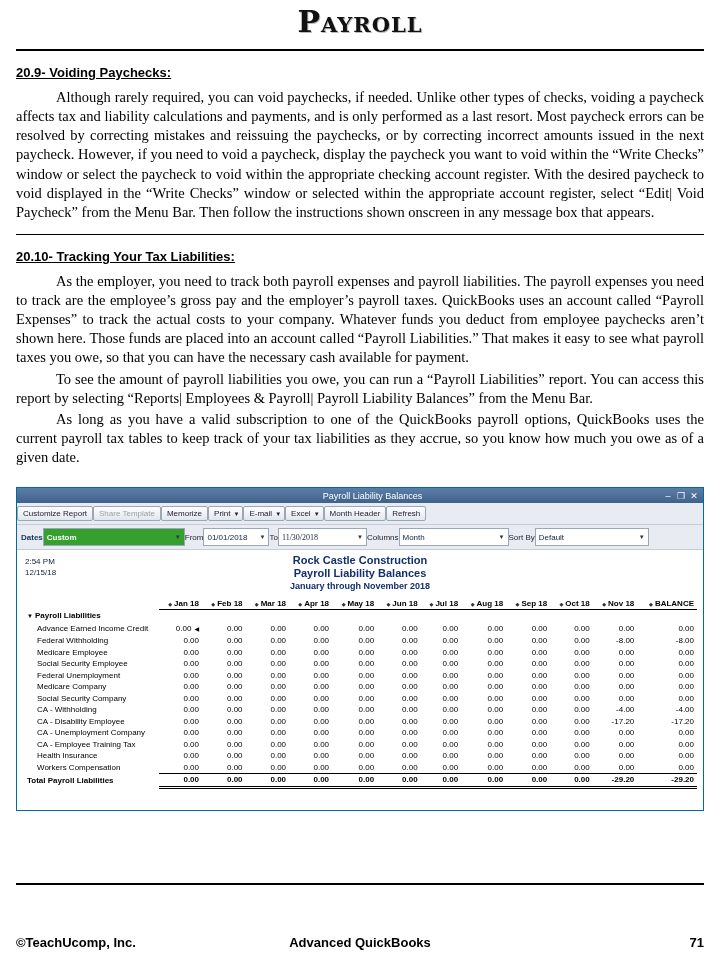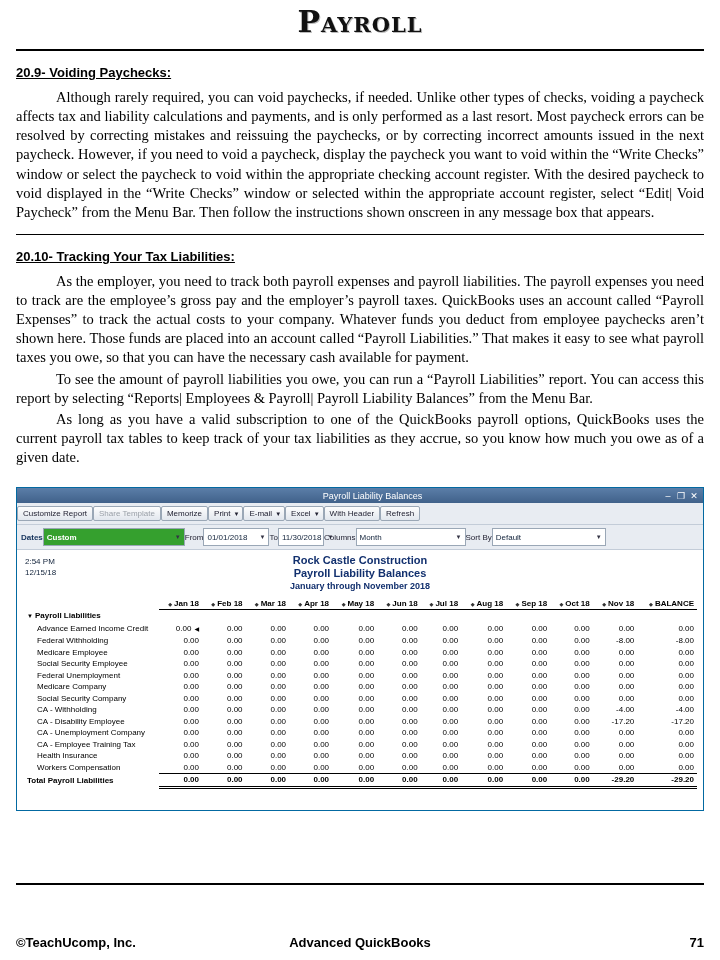--- a/index.html
+++ b/index.html
@@ -302,37 +302,37 @@
         <span class="caret">▼</span>
       </span>
       <span class="btn split">
         <span>E-mail</span>
         <span class="caret">▼</span>
       </span>
       <span class="btn split">
         <span>Excel</span>
         <span class="caret">▼</span>
       </span>
-      <span class="btn">With Header</span>
+      <span class="btn">Month Header</span>
       <span class="btn">Refresh</span>
     </div>
 
     <div class="qb-filterbar">
       <span class="lbl">Dates</span>
       <span class="field green combo" style="width:142px;">
         <span>Custom</span>
         <span class="caret">▼</span>
       </span>
       <span class="lbl normal">From</span>
       <span class="field combo" style="width:66px;">
         <span>01/01/2018</span>
         <span class="caret">▼</span>
       </span>
       <span class="lbl normal">To</span>
-      <span class="field combo" style="width:46px;">
+      <span class="field combo" style="width:89px;font-family:Liberation Serif, serif;">
         <span>11/30/2018</span>
         <span class="caret">▼</span>
       </span>
       <span class="lbl normal">Columns</span>
       <span class="field combo" style="width:110px;">
         <span>Month</span>
         <span class="caret">▼</span>
       </span>
       <span class="lbl normal">Sort By</span>
       <span class="field combo" style="width:114px;">

